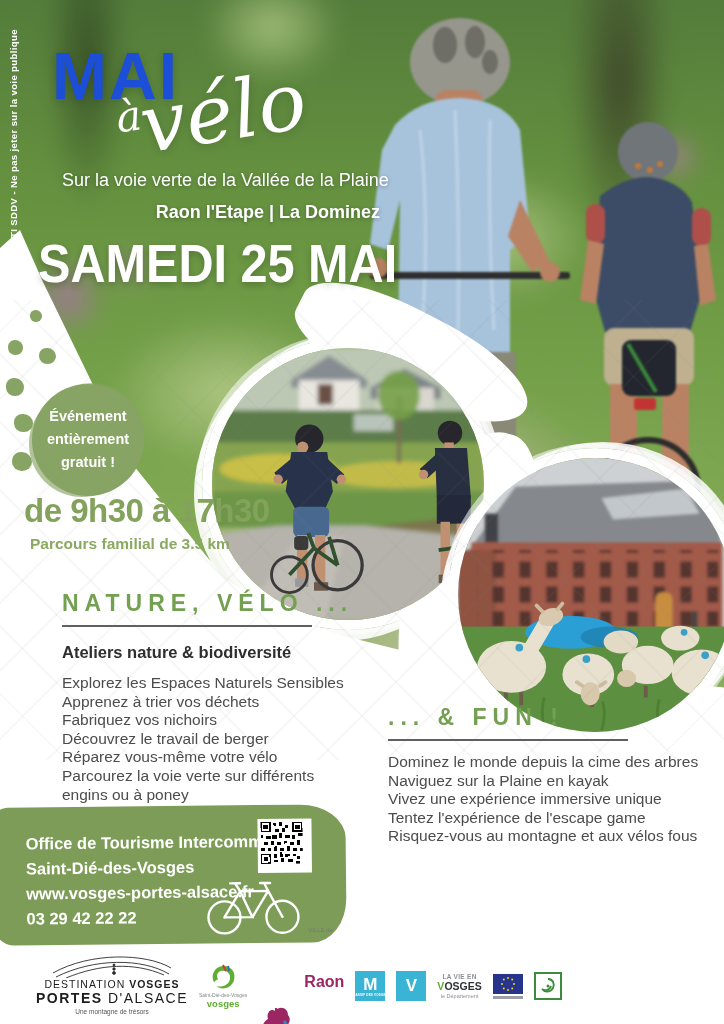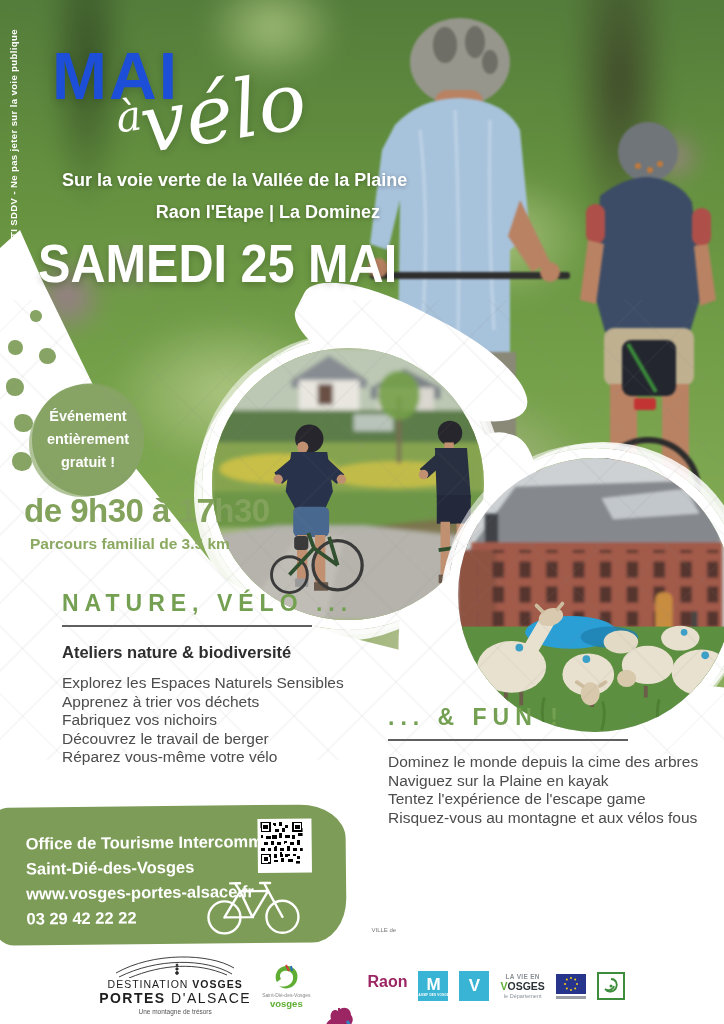--- a/index.html
+++ b/index.html
@@ -39,21 +39,21 @@
   .circle svg{display:block;}
 
   
   .credit{position:absolute;left:8px;top:305px;transform:rotate(-90deg);transform-origin:0 0;
     color:#fff;font-size:9.5px;font-weight:bold;letter-spacing:.4px;z-index:4;white-space:nowrap;}
 
   
   .brand-mai{position:absolute;left:52px;top:38px;color:#1d4ed8;font-size:66px;font-weight:800;letter-spacing:2px;z-index:4;text-shadow:0 2px 8px rgba(0,0,0,.18);}
   .brand-a{position:absolute;left:116px;top:92px;color:#fff;font-family:"DejaVu Serif",serif;font-style:italic;font-size:42px;z-index:4;transform:rotate(-8deg);}
   .brand-velo{position:absolute;left:140px;top:66px;color:#fff;font-family:"DejaVu Serif",serif;font-style:italic;font-size:80px;z-index:4;transform:rotate(-9deg);text-shadow:0 2px 8px rgba(0,0,0,.15);}
-  .loc1{position:absolute;left:62px;top:170px;width:318px;text-align:left;color:#fff;font-size:18px;font-weight:bold;z-index:4;text-shadow:0 1px 4px rgba(0,0,0,.3);white-space:nowrap;}
+  .loc1{position:absolute;left:62px;top:170px;width:318px;text-align:left;color:#fff;font-size:18px;font-weight:normal;z-index:4;text-shadow:0 1px 4px rgba(0,0,0,.3);white-space:nowrap;}
   .loc2{position:absolute;left:62px;top:202px;width:318px;text-align:right;color:#fff;font-size:18px;font-weight:bold;z-index:4;text-shadow:0 1px 4px rgba(0,0,0,.3);}
   .date{position:absolute;left:38px;top:232px;color:#fff;font-size:54px;font-weight:800;z-index:4;transform:scaleX(.9);transform-origin:left;white-space:nowrap;text-shadow:0 3px 8px rgba(0,0,0,.22);}
 
   
   .dot{position:absolute;background:#87a464;border-radius:46% 54% 50% 50%;z-index:4;}
 
   
   .badge{position:absolute;left:32px;top:384px;width:112px;height:112px;border-radius:50%;background:#87a464;z-index:4;
     color:#fff;font-weight:bold;font-size:14.5px;line-height:23px;text-align:center;box-sizing:border-box;padding-top:21px;
     box-shadow:-6px 4px 0 -3px rgba(135,164,100,.65), 4px -5px 0 -4px rgba(135,164,100,.55);}
@@ -75,21 +75,21 @@
   .fun .sec-list{text-align:justify;}
 
   
   .contact{position:absolute;left:-8px;top:806px;width:354px;height:138px;background:#7d9c57;z-index:5;
     border-radius:16px 46px 34px 22px / 20px 34px 44px 24px;transform:rotate(-.6deg);}
   .contact-text{position:absolute;left:34px;top:24px;color:#fff;font-size:16.5px;font-weight:bold;line-height:25px;}
   .qr{position:absolute;right:34px;top:14px;width:48px;height:48px;background:#fff;padding:3px;}
   .bike{position:absolute;right:44px;top:70px;}
 
   
-  .footer{position:absolute;left:0;right:0;top:954px;height:64px;display:flex;justify-content:center;align-items:center;gap:11px;z-index:5;}
+  .footer{position:absolute;left:0;right:0;top:954px;height:64px;display:flex;align-items:center;gap:11px;z-index:5;padding-left:36px;}
   .logo{display:flex;flex-direction:column;align-items:center;justify-content:center;line-height:1.15;}
   .dest .l1{font-size:10.5px;color:#1d1d1d;letter-spacing:1px;}
   .dest .l1 b{font-weight:800;}
   .dest .l2{font-size:14px;color:#1d1d1d;letter-spacing:1.5px;}
   .dest .l3{font-size:6.5px;color:#555;margin-top:2px;}
   .sd-word{font-size:9.5px;font-weight:800;color:#5fae33;margin-top:1px;}
   .sd-small{font-size:5px;color:#888;margin-top:1px;}
   .raon{flex-direction:row;gap:2px;align-items:flex-end;}
   .raon-txt{display:flex;flex-direction:column;align-items:flex-start;gap:39px;}
   .raon-txt .v{font-size:6px;color:#777;margin-left:14px;}
@@ -294,29 +294,31 @@
   <div class="section nature">
     <div class="sec-title">NATURE, VÉLO ...</div>
     <hr class="sec-rule">
     <div class="sec-sub">Ateliers nature &amp; biodiversité</div>
     <ul class="sec-list">
       <li>Explorez les Espaces Naturels Sensibles</li>
       <li>Apprenez à trier vos déchets</li>
       <li>Fabriquez vos nichoirs</li>
       <li>Découvrez le travail de berger</li>
       <li>Réparez vous-même votre vélo</li>
+      <li>Parcourez la voie verte sur différents engins ou à poney</li>
     </ul>
   </div>
 
   <div class="section fun">
     <div class="sec-title">... &amp; FUN !</div>
     <hr class="sec-rule">
     <ul class="sec-list">
       <li>Dominez le monde depuis la cime des arbres</li>
       <li>Naviguez sur la Plaine en kayak</li>
+      <li>Vivez une expérience immersive unique</li>
       <li>Tentez l'expérience de l'escape game</li>
       <li>Risquez-vous au montagne et aux vélos fous</li>
     </ul>
   </div>
 
   <div class="contact">
     <div class="contact-text">
       <div>Office de Tourisme Intercommunal</div>
       <div>Saint-Dié-des-Vosges</div>
       <div>www.vosges-portes-alsace.fr</div>

